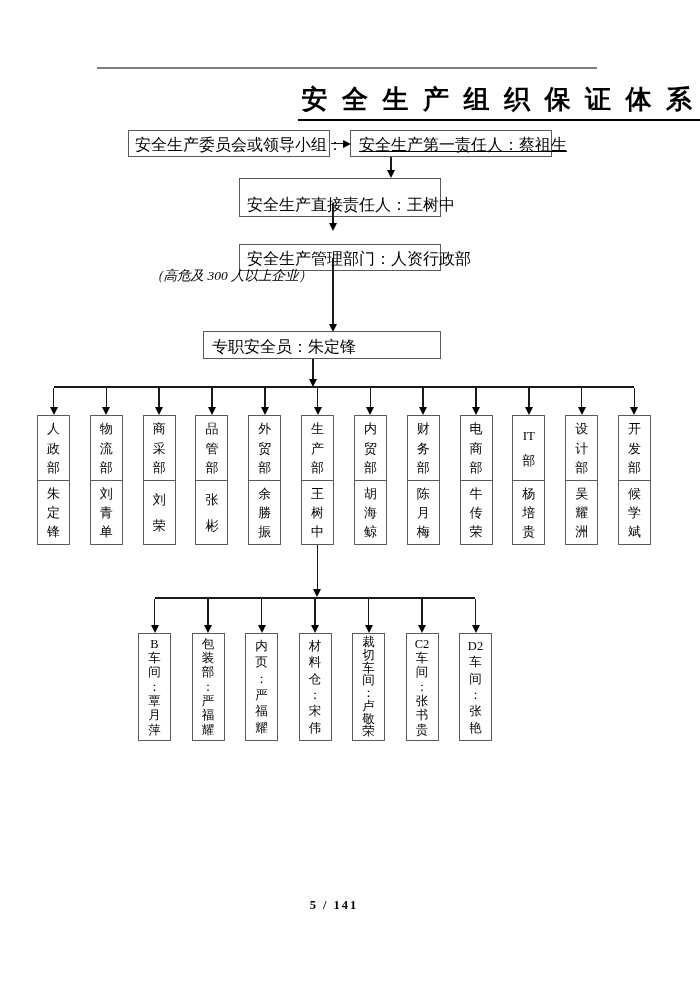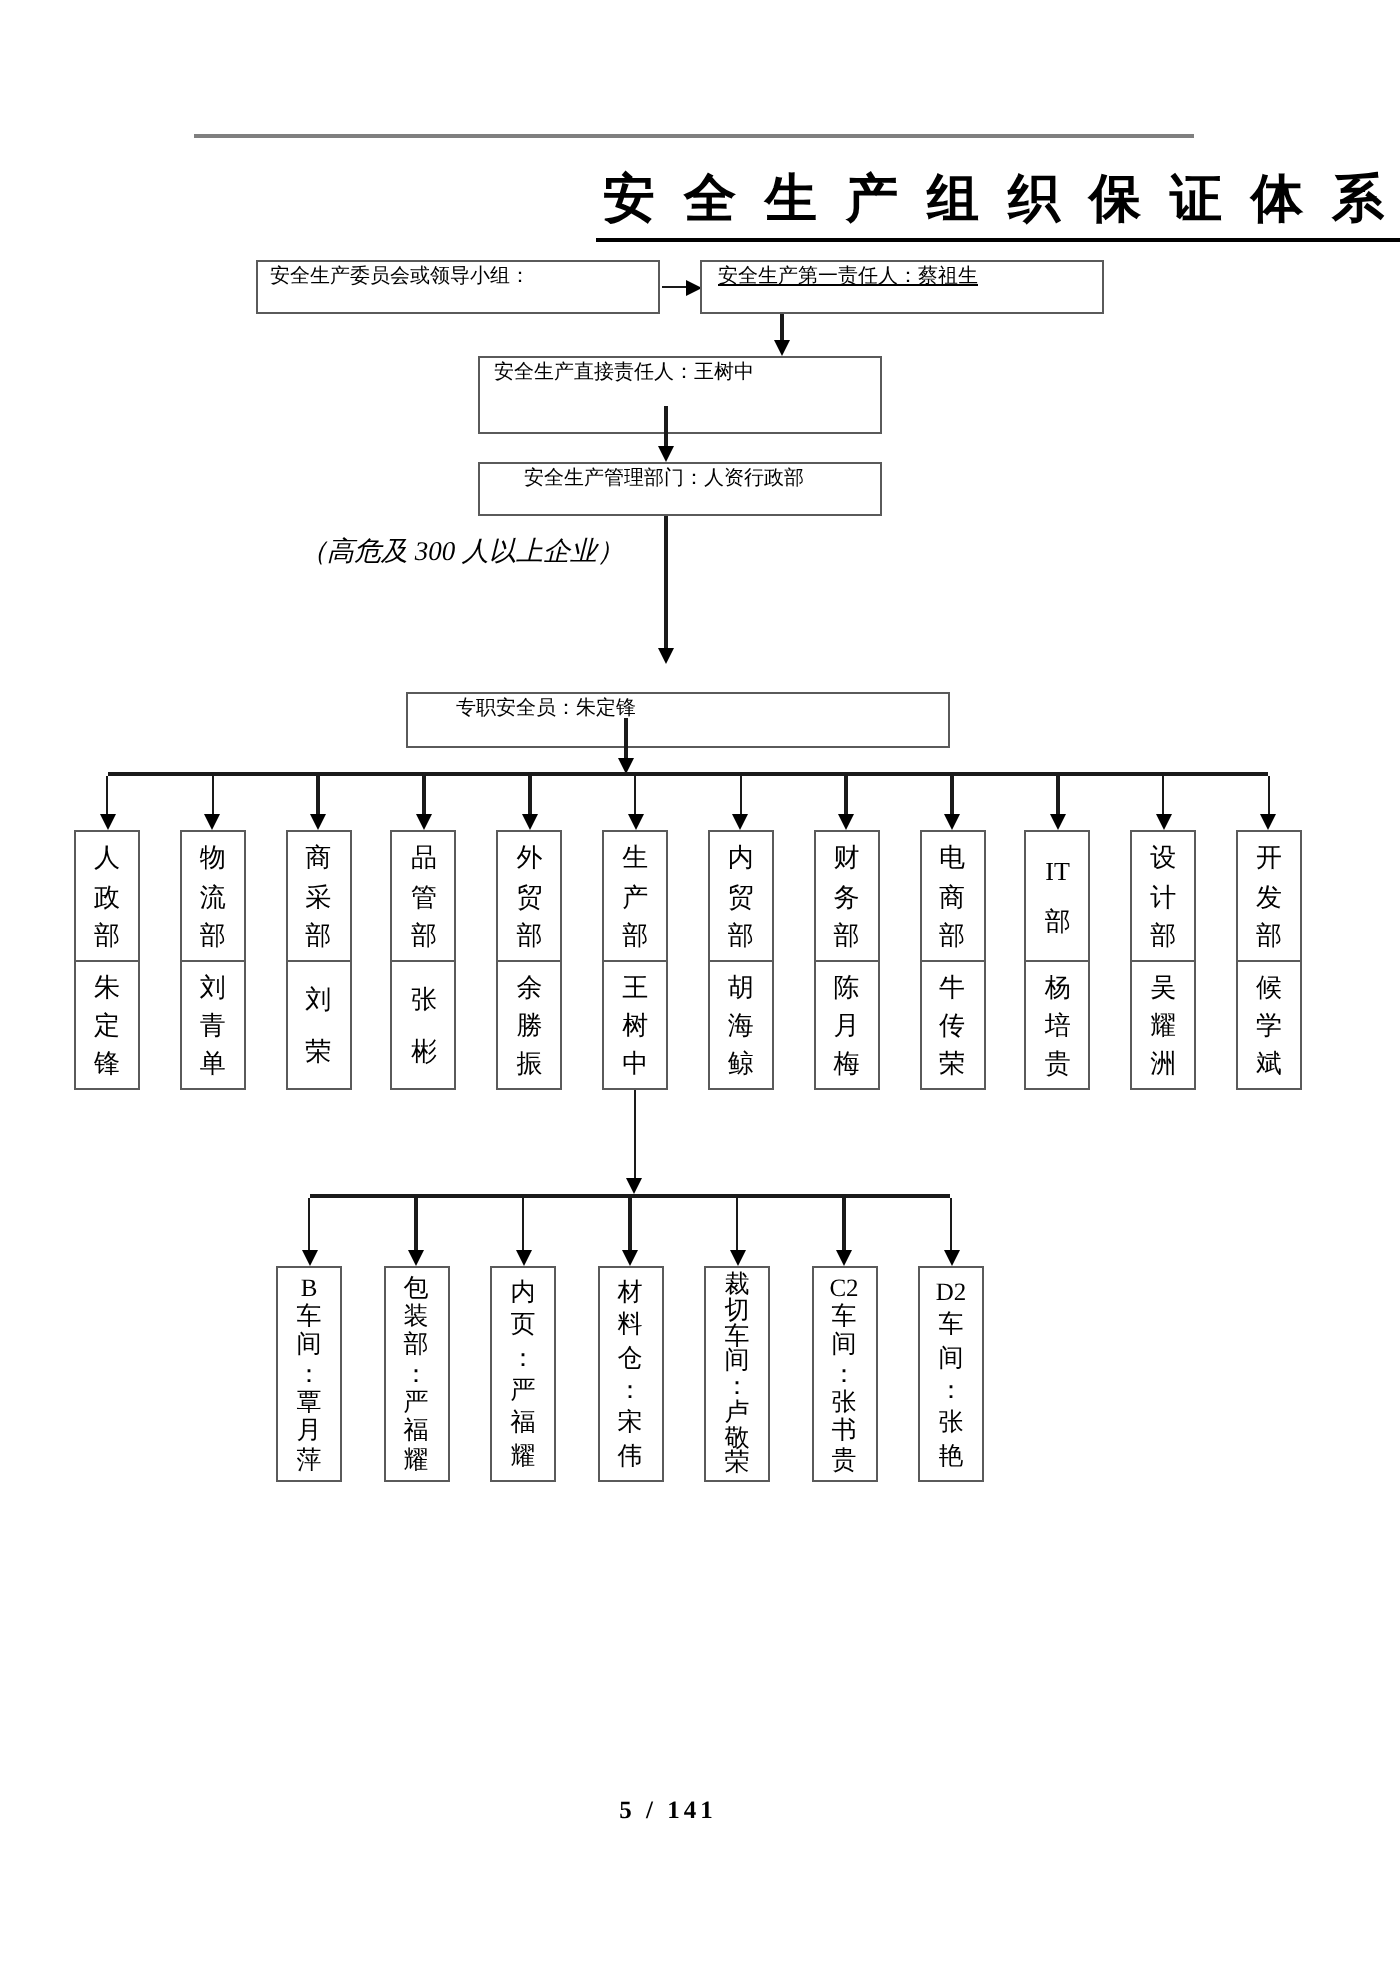--- a/index.html
+++ b/index.html
@@ -18,27 +18,27 @@
   #title-wrap { left: 0; top: 82px; width: 700px; text-align: right; }
   #title-wrap .title-text {
     display: inline-block; font-size: 26px; font-weight: bold;
     letter-spacing: 4px; border-bottom: 2.5px solid #000; padding: 0 4px 2px 4px;
     white-space: nowrap;
   }
 
   
   .hbox {
     border: 1.5px solid #5a5a5a; background: #fff;
-    font-size: 10px; white-space: nowrap; display: flex; align-items: flex-start;
+    font-size: 16px; white-space: nowrap; display: flex; align-items: flex-end;
   }
   #box-committee   { left: 128px; top: 130px; width: 202px; height: 27px; padding-left: 6px; }
   #box-first-resp  { left: 350px; top: 130px; width: 202px; height: 27px; padding-left: 8px; text-decoration: underline; }
   #box-direct-resp { left: 239px; top: 178px; width: 202px; height: 39px; padding-left: 7px; }
-  #box-mgmt-dept   { left: 239px; top: 231px; width: 202px; height: 27px; padding-left: 22px; }
-  #box-safety-officer { left: 203px; top: 331px; width: 272px; height: 28px; padding-left: 24px; margin-top: 15px; }
+  #box-mgmt-dept   { left: 239px; top: 244px; width: 202px; height: 27px; padding-left: 7px; }
+  #box-safety-officer { left: 203px; top: 331px; width: 238px; height: 28px; padding-left: 8px; }
 
   #note-text { left: 150px; top: 267px; font-size: 13.5px; white-space: nowrap; font-style: italic; }
 
   
   .line-v { width: 1.5px; background: #1a1a1a; }
   .line-h { height: 1.5px; background: #1a1a1a; }
   .head-down { width: 0; height: 0; border-left: 4px solid transparent; border-right: 4px solid transparent; border-top: 8px solid #000; }
   .head-right { width: 0; height: 0; border-top: 4px solid transparent; border-bottom: 4px solid transparent; border-left: 8px solid #000; }
 
   #arrow-r1-line { left: 331px; top: 142.5px; width: 13px; }

